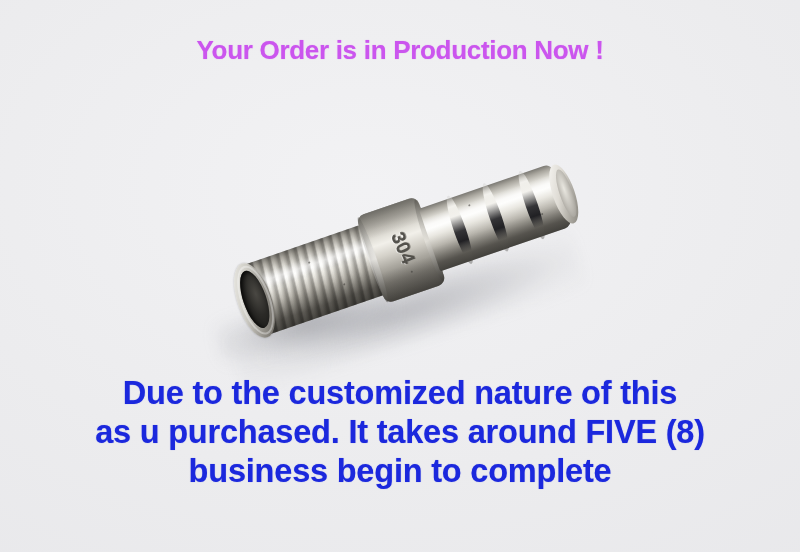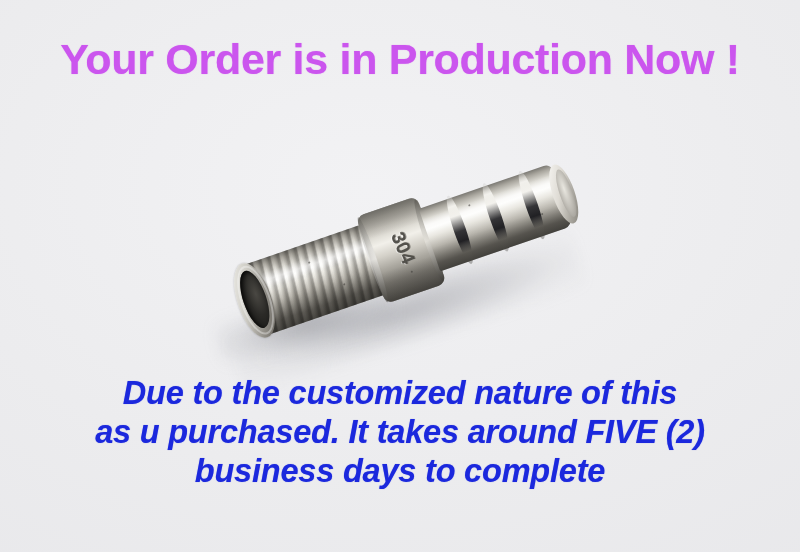--- a/index.html
+++ b/index.html
@@ -23,21 +23,21 @@
     overflow: hidden;
   }
 
   
   .headline {
     position: absolute;
     left: 0;
     right: 0;
     top: 36px;
     text-align: center;
-    font-size: 43px;
+    font-size: 26px;
     font-weight: bold;
     letter-spacing: -0.3px;
     color: #cb55ee;
     text-shadow: 0 0 1px rgba(203,85,238,0.55);
     white-space: nowrap;
     line-height: 1.1;
   }
 
   
   .photo {
@@ -335,21 +335,20 @@
     left: 0;
     right: 0;
     top: 374px;
     text-align: center;
     font-size: 32.5px;
     font-weight: bold;
     color: #1b28dd;
     line-height: 39px;
     letter-spacing: -0.2px;
     text-shadow: 0 0 1px rgba(27,40,221,0.45);
-    font-style: italic;
   }
   .note .line { display: block; white-space: nowrap; }
 </style>
 </head>
 <body>
 
 <div id="stage">
 
   <div class="headline">Your Order is in Production Now !</div>
 
@@ -386,17 +385,17 @@
       <div class="speck" style="left:92px;  top:30px;  width:2px; height:2px;"></div>
       <div class="speck" style="left:118px; top:62px;  width:2px; height:2px;"></div>
       <div class="speck" style="left:186px; top:72px;  width:2px; height:2px;"></div>
       <div class="speck" style="left:262px; top:28px;  width:2px; height:2px;"></div>
       <div class="speck" style="left:328px; top:60px;  width:2px; height:2px;"></div>
     </div>
   </div>
 
   <div class="note">
     <span class="line">Due to the customized nature of this</span>
-    <span class="line">as u purchased. It takes around FIVE (2)</span>
-    <span class="line">business days to complete</span>
+    <span class="line">as u purchased. It takes around FIVE (8)</span>
+    <span class="line">business begin to complete</span>
   </div>
 
 </div>
 
 </body></html>

